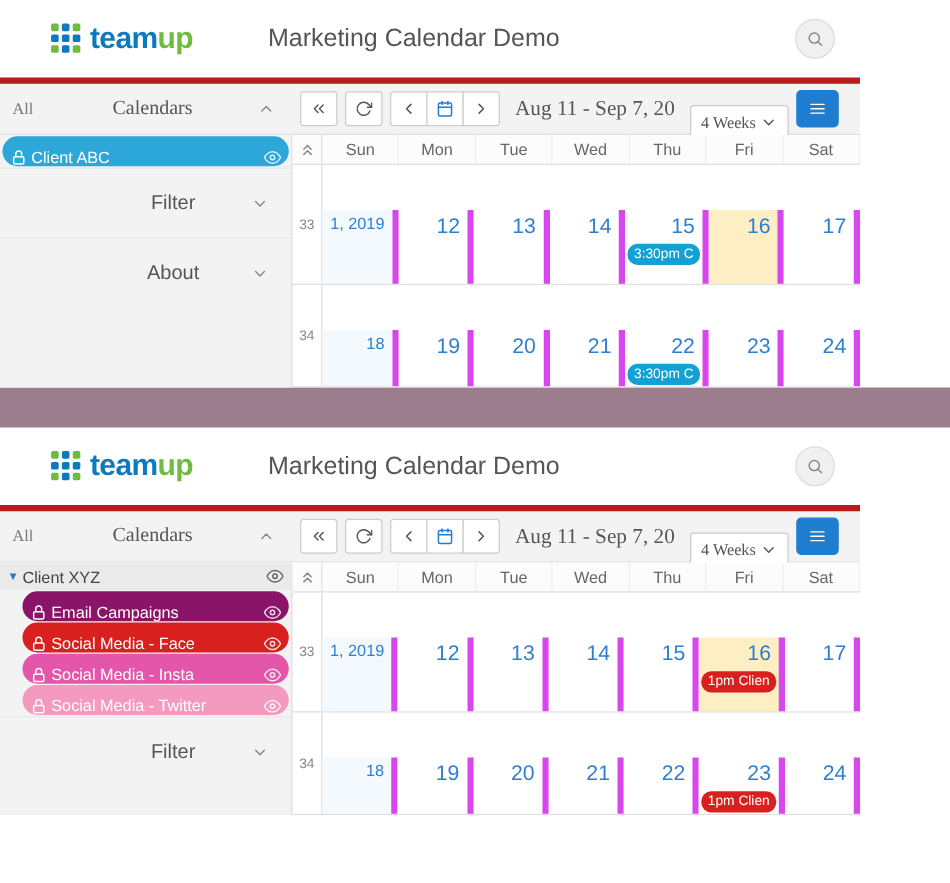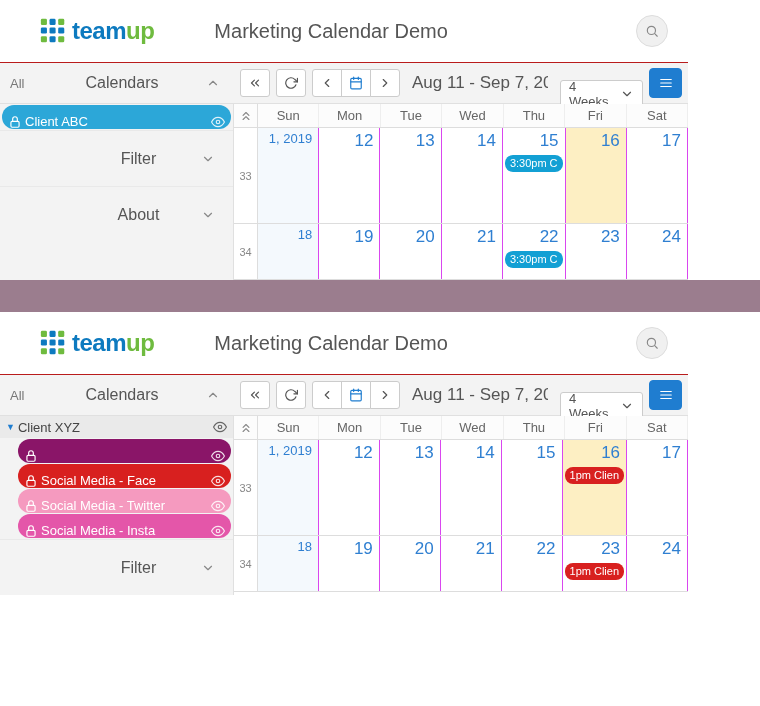--- a/index.html
+++ b/index.html
@@ -5,21 +5,21 @@
   * { box-sizing: border-box; margin: 0; padding: 0; }
   body { font-family: -apple-system, BlinkMacSystemFont, "Segoe UI", Arial, sans-serif; font-size: 14px; color: #444; background: #fff; width: 760px; }
   .app { width: 688px; }
   .header { display: flex; align-items: center; padding: 15px 20px 15px 40px; }
   .logo { display: flex; align-items: center; gap: 6px; }
   .logo-text { font-size: 24px; font-weight: 700; letter-spacing: -0.5px; }
   .logo-text .t1 { color: #0d7abf; }
   .logo-text .t2 { color: #6fbb3f; }
   .title { font-size: 20px; color: #555; margin-left: 60px; font-weight: 400; }
   .search-btn { margin-left: auto; width: 32px; height: 32px; border-radius: 50%; background: #f0f0f0; border: 1px solid #ddd; display: flex; align-items: center; justify-content: center; cursor: pointer; color:#888; }
-  .toolbar-row { display: flex; background: #f3f3f3; border-top: 1px solid #b91c1c; border-bottom: 1px solid #e0e0e0; }
+  .toolbar-row { display: flex; background: #f3f3f3; border-top: 5px solid #b91c1c; border-bottom: 1px solid #e0e0e0; font-family: Liberation Serif, serif; }
   .sidebar { width: 234px; flex-shrink: 0; }
   .main { flex: 1; min-width: 0; }
   .sidebar-head { display: flex; align-items: center; height: 40px; padding: 0 10px; font-size: 16px; color: #555; }
   .sidebar-head .all { color:#777; font-size:13px;width:28px; }
   .sidebar-head .lbl { flex:1; text-align:center; }
   .chev { width: 18px; text-align:center; color:#888; }
   .toolbar { display: flex; align-items: center; height: 40px; padding: 0 6px; gap: 6px; }
   .btn { height: 28px; min-width: 30px; background: #fff; border: 1px solid #ccc; border-radius: 3px; display: inline-flex; align-items: center; justify-content: center; cursor: pointer; color: #555; font-size: 13px; }
   .btn-group { display: flex; }
   .btn-group .btn { border-radius: 0; margin-left: -1px; }
@@ -39,21 +39,21 @@
   .sub-header .eye { margin-left:auto; font-size:12px; color:#666;}
   .side-section { display:flex; align-items:center; justify-content:center; height:56px; font-size:16px; color:#555; position:relative; border-top:1px solid #e9e9e9;padding-left:44px; }
   .side-section .chev { position:absolute; right:14px; }
   .cal-grid { flex:1; min-width:0; }
   .dow-row { display:flex; height:24px; border-bottom:1px solid #ddd; font-size:13px; color:#666; background:#fcfcfc; }
   .wk-col { width:24px; flex-shrink:0; display:flex; align-items:center; justify-content:center; border-right:1px solid #ddd; color:#888; font-size:11px;}
   .dow-row .collapse-btn { width:24px; display:flex; align-items:center; justify-content:center; cursor:pointer; border-right:1px solid #ddd; color:#888;}
   .dow { flex:1; text-align:center; line-height:24px; border-right:1px solid #eee;}
   .week-row { display:flex; min-height:96px; border-bottom:1px solid #ddd; }
   .week-row.short { min-height:56px; }
-  .day { flex:1; border-right:1px solid #d946ef; position:relative; background:#fff; }
+  .day { flex:1; border-right:5px solid #d946ef; position:relative; background:#fff;margin-top:36px; }
   .day.today { background:#fdefc3; }
   .day.mon { background:#f4f9fd; }
   .daynum { text-align:right; padding:3px 6px; font-size:17px; color:#2f7fd1; }
   .day.mon .daynum { font-size:13px; color:#2f7fd1; white-space:nowrap;}
   .event { margin:1px 2px; height:17px; border-radius:8px; font-size:11px; color:#fff; padding:0 5px; line-height:17px; white-space:nowrap; overflow:hidden; cursor:pointer;}
   .divider { height:32px; background:#9b7d8e; width:760px; }
   svg { display:block; }
 </style>
 </head>
 <body>
@@ -347,20 +347,21 @@
               </svg>
             </span>
           </div>
           <div class="cal-item" style="background:#8a1568;margin-left:18px">
             <span class="lock">
               <svg width="14" height="14" viewBox="0 0 24 24" fill="none" stroke="currentColor" stroke-width="2" stroke-linecap="round" stroke-linejoin="round">
                 <rect x="5" y="11" width="14" height="10" rx="2"></rect>
                 <path d="M8 11V7a4 4 0 0 1 8 0v4"></path>
               </svg>
             </span>
+            <span class="txt">Email Campaigns</span>
             <span class="eye">
               <svg width="14" height="14" viewBox="0 0 24 24" fill="none" stroke="currentColor" stroke-width="2" stroke-linecap="round" stroke-linejoin="round">
                 <path d="M1 12s4-8 11-8 11 8 11 8-4 8-11 8-11-8-11-8z"></path>
                 <circle cx="12" cy="12" r="3"></circle>
               </svg>
             </span>
           </div>
           <div class="cal-item" style="background:#d8201f;margin-left:18px">
             <span class="lock">
               <svg width="14" height="14" viewBox="0 0 24 24" fill="none" stroke="currentColor" stroke-width="2" stroke-linecap="round" stroke-linejoin="round">
@@ -369,43 +370,43 @@
               </svg>
             </span>
             <span class="txt">Social Media - Face</span>
             <span class="eye">
               <svg width="14" height="14" viewBox="0 0 24 24" fill="none" stroke="currentColor" stroke-width="2" stroke-linecap="round" stroke-linejoin="round">
                 <path d="M1 12s4-8 11-8 11 8 11 8-4 8-11 8-11-8-11-8z"></path>
                 <circle cx="12" cy="12" r="3"></circle>
               </svg>
             </span>
           </div>
+          <div class="cal-item" style="background:#e456a9;margin-left:18px">
+            <span class="lock">
+              <svg width="14" height="14" viewBox="0 0 24 24" fill="none" stroke="currentColor" stroke-width="2" stroke-linecap="round" stroke-linejoin="round">
+                <rect x="5" y="11" width="14" height="10" rx="2"></rect>
+                <path d="M8 11V7a4 4 0 0 1 8 0v4"></path>
+              </svg>
+            </span>
+            <span class="txt">Social Media - Insta</span>
+            <span class="eye">
+              <svg width="14" height="14" viewBox="0 0 24 24" fill="none" stroke="currentColor" stroke-width="2" stroke-linecap="round" stroke-linejoin="round">
+                <path d="M1 12s4-8 11-8 11 8 11 8-4 8-11 8-11-8-11-8z"></path>
+                <circle cx="12" cy="12" r="3"></circle>
+              </svg>
+            </span>
+          </div>
           <div class="cal-item" style="background:#f59abf;margin-left:18px">
             <span class="lock">
               <svg width="14" height="14" viewBox="0 0 24 24" fill="none" stroke="currentColor" stroke-width="2" stroke-linecap="round" stroke-linejoin="round">
                 <rect x="5" y="11" width="14" height="10" rx="2"></rect>
                 <path d="M8 11V7a4 4 0 0 1 8 0v4"></path>
               </svg>
             </span>
             <span class="txt">Social Media - Twitter</span>
-            <span class="eye">
-              <svg width="14" height="14" viewBox="0 0 24 24" fill="none" stroke="currentColor" stroke-width="2" stroke-linecap="round" stroke-linejoin="round">
-                <path d="M1 12s4-8 11-8 11 8 11 8-4 8-11 8-11-8-11-8z"></path>
-                <circle cx="12" cy="12" r="3"></circle>
-              </svg>
-            </span>
-          </div>
-          <div class="cal-item" style="background:#e456a9;margin-left:18px">
-            <span class="lock">
-              <svg width="14" height="14" viewBox="0 0 24 24" fill="none" stroke="currentColor" stroke-width="2" stroke-linecap="round" stroke-linejoin="round">
-                <rect x="5" y="11" width="14" height="10" rx="2"></rect>
-                <path d="M8 11V7a4 4 0 0 1 8 0v4"></path>
-              </svg>
-            </span>
-            <span class="txt">Social Media - Insta</span>
             <span class="eye">
               <svg width="14" height="14" viewBox="0 0 24 24" fill="none" stroke="currentColor" stroke-width="2" stroke-linecap="round" stroke-linejoin="round">
                 <path d="M1 12s4-8 11-8 11 8 11 8-4 8-11 8-11-8-11-8z"></path>
                 <circle cx="12" cy="12" r="3"></circle>
               </svg>
             </span>
           </div>
           <div class="side-section">
             <span>Filter</span>
             <span class="chev">

